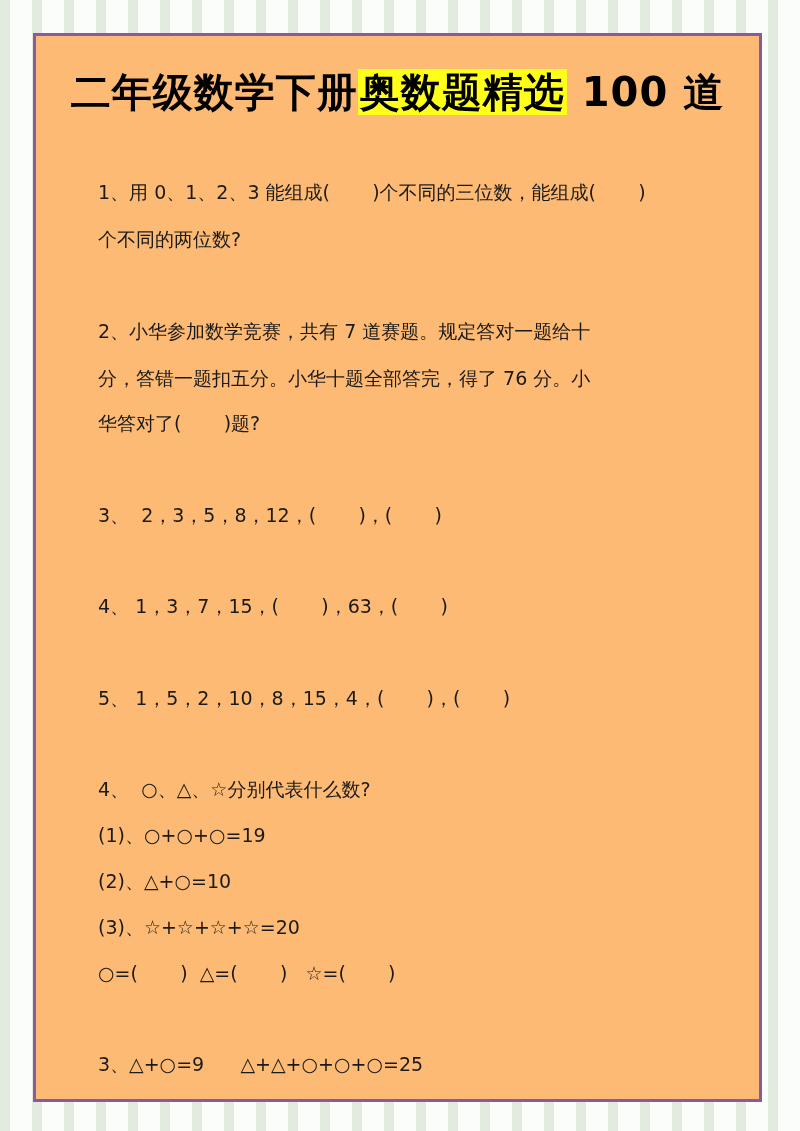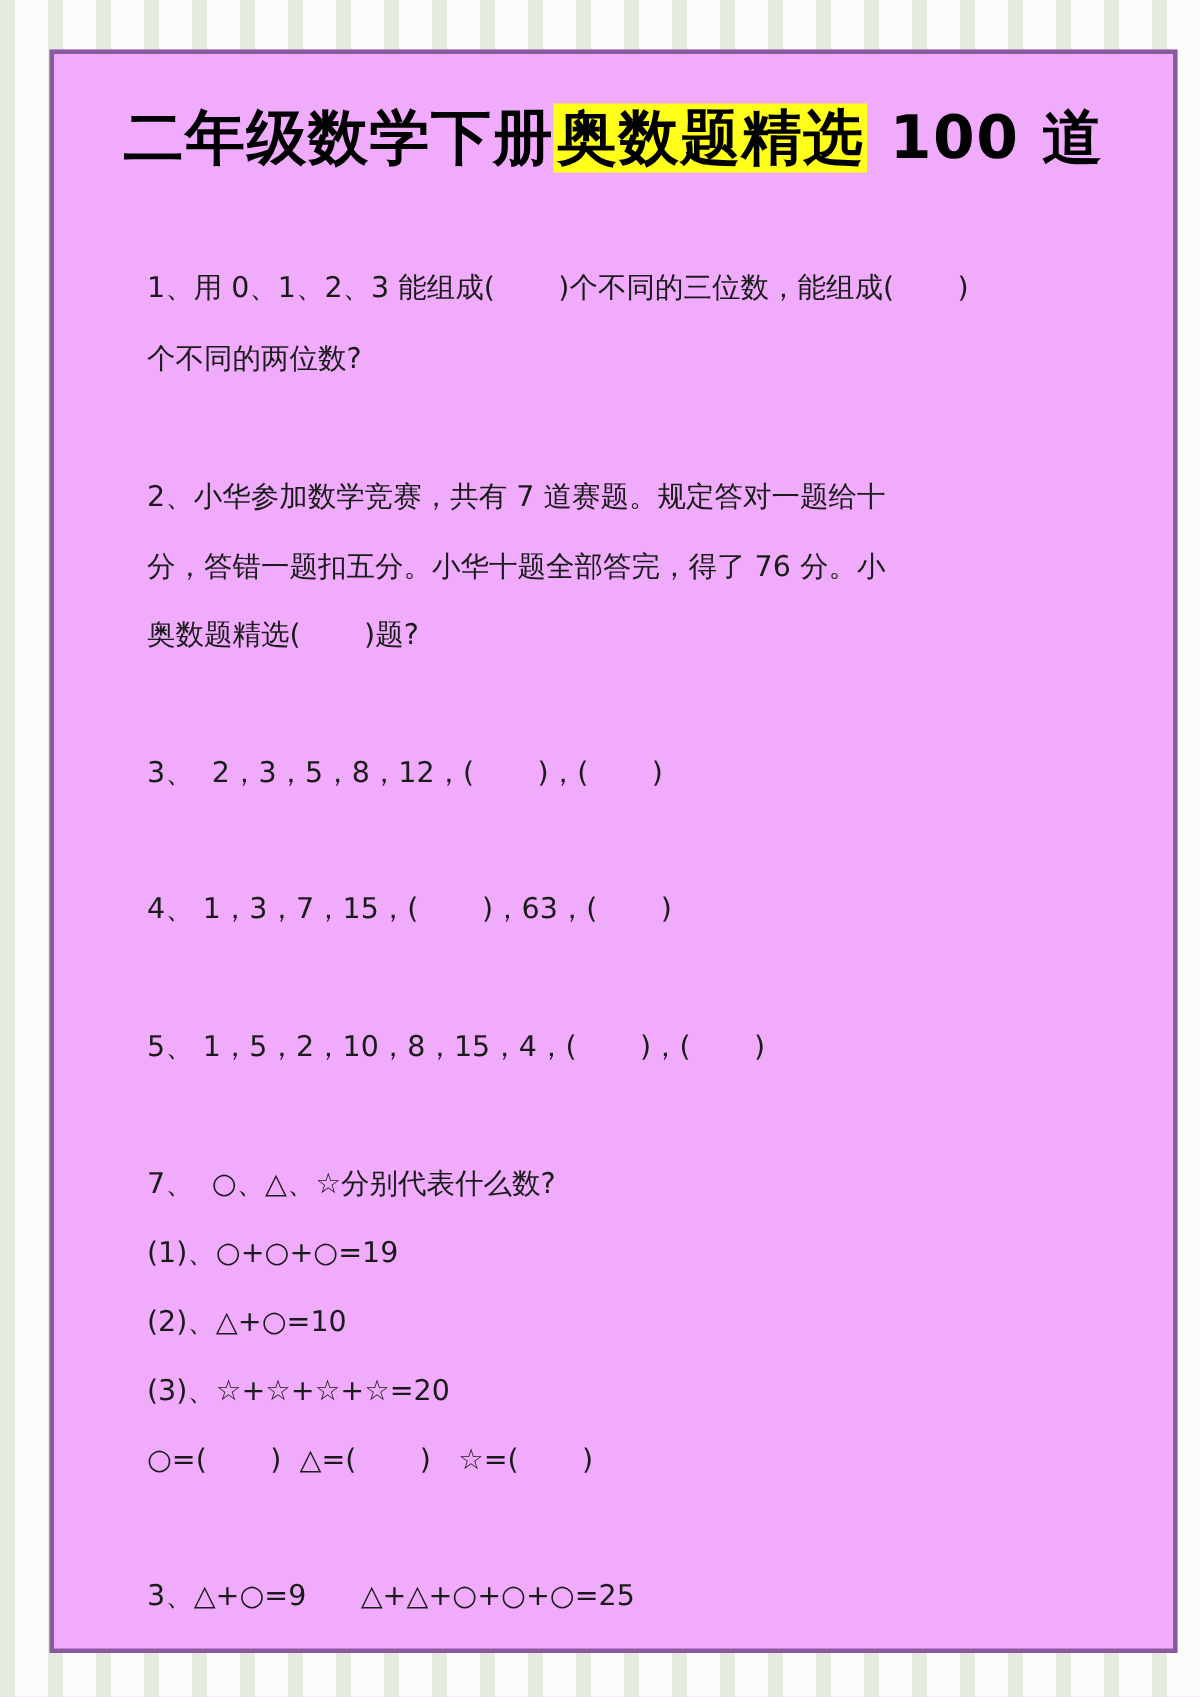--- a/index.html
+++ b/index.html
@@ -21,23 +21,22 @@
         #fbfdfa 32px
       );
     }
     .page {
       position: absolute;
       left: 33px;
       top: 33px;
       width: 723px;
       height: 1063px;
       border: 3px solid #8a5a9e;
-      background: #f0abfc;
+      background: #fdba74;
       box-sizing: content-box;
-      padding-left: 23px;
     }
     .title {
       position: absolute;
       left: 0;
       right: 0;
       top: 25px;
       text-align: center;
       font-family: "DejaVu Sans", sans-serif;
       font-weight: bold;
       font-size: 40px;
@@ -85,29 +84,29 @@
     <span>二年级数学下册</span><span class="hl">奥数题精选</span><span> 100 道</span>
   </div>
 
   <div class="content">
 
     <div class="line" style="top:117px">1、用 0、1、2、3 能组成(       )个不同的三位数，能组成(       )</div>
     <div class="line" style="top:164px">个不同的两位数?</div>
 
     <div class="line" style="top:256px">2、小华参加数学竞赛，共有 7 道赛题。规定答对一题给十</div>
     <div class="line" style="top:303px">分，答错一题扣五分。小华十题全部答完，得了 76 分。小</div>
-    <div class="line" style="top:348px">奥数题精选(       )题?</div>
+    <div class="line" style="top:348px">华答对了(       )题?</div>
 
     <div class="line" style="top:440px">3、  2，3，5，8，12，(       )，(       )</div>
 
     <div class="line" style="top:531px">4、 1，3，7，15，(       )，63，(       )</div>
 
     <div class="line" style="top:623px">5、 1，5，2，10，8，15，4，(       )，(       )</div>
 
-    <div class="line" style="top:714px">7、  ○、△、☆分别代表什么数?</div>
+    <div class="line" style="top:714px">4、  ○、△、☆分别代表什么数?</div>
     <div class="line" style="top:760px">(1)、○+○+○=19</div>
     <div class="line" style="top:806px">(2)、△+○=10</div>
     <div class="line" style="top:852px">(3)、☆+☆+☆+☆=20</div>
     <div class="line" style="top:898px">○=(       )  △=(       )   ☆=(       )</div>
 
     <div class="line" style="top:989px">3、△+○=9      △+△+○+○+○=25</div>
   </div>
 
 </div>
 

